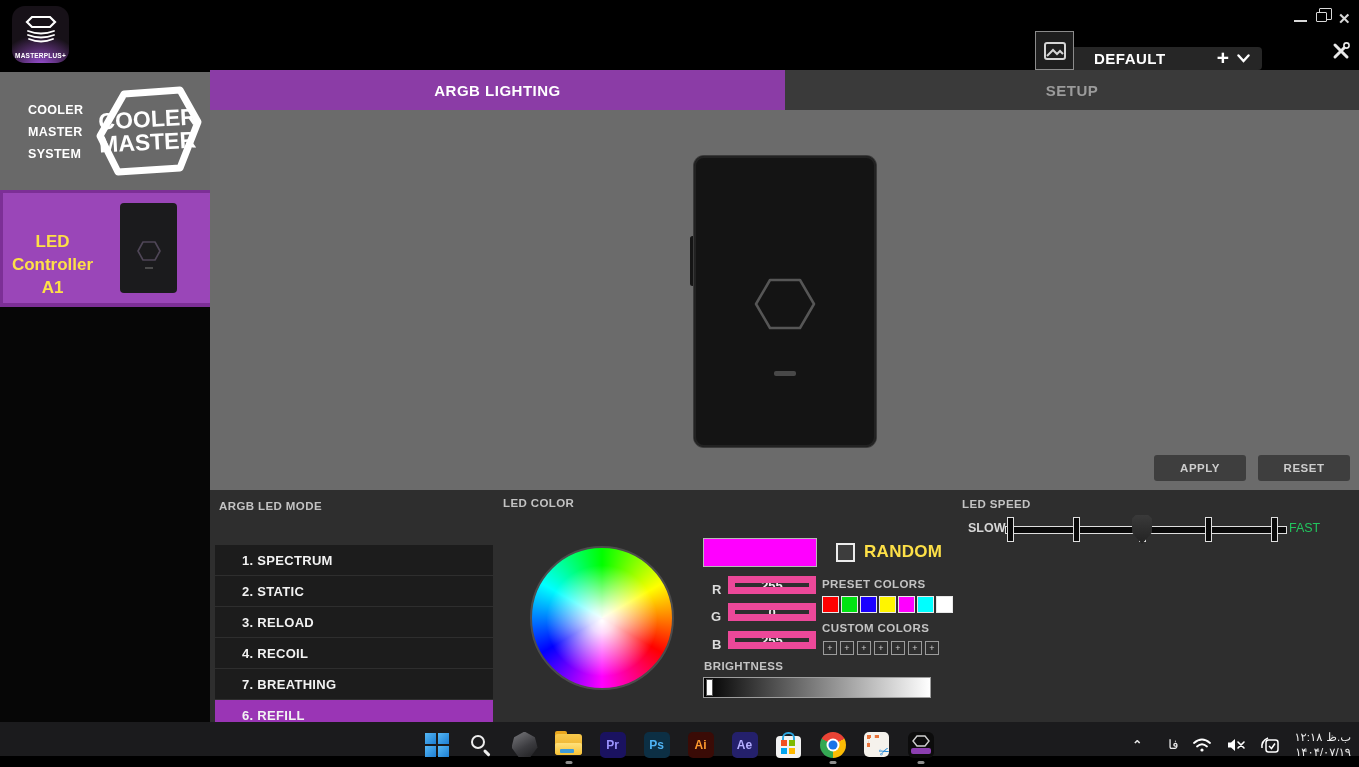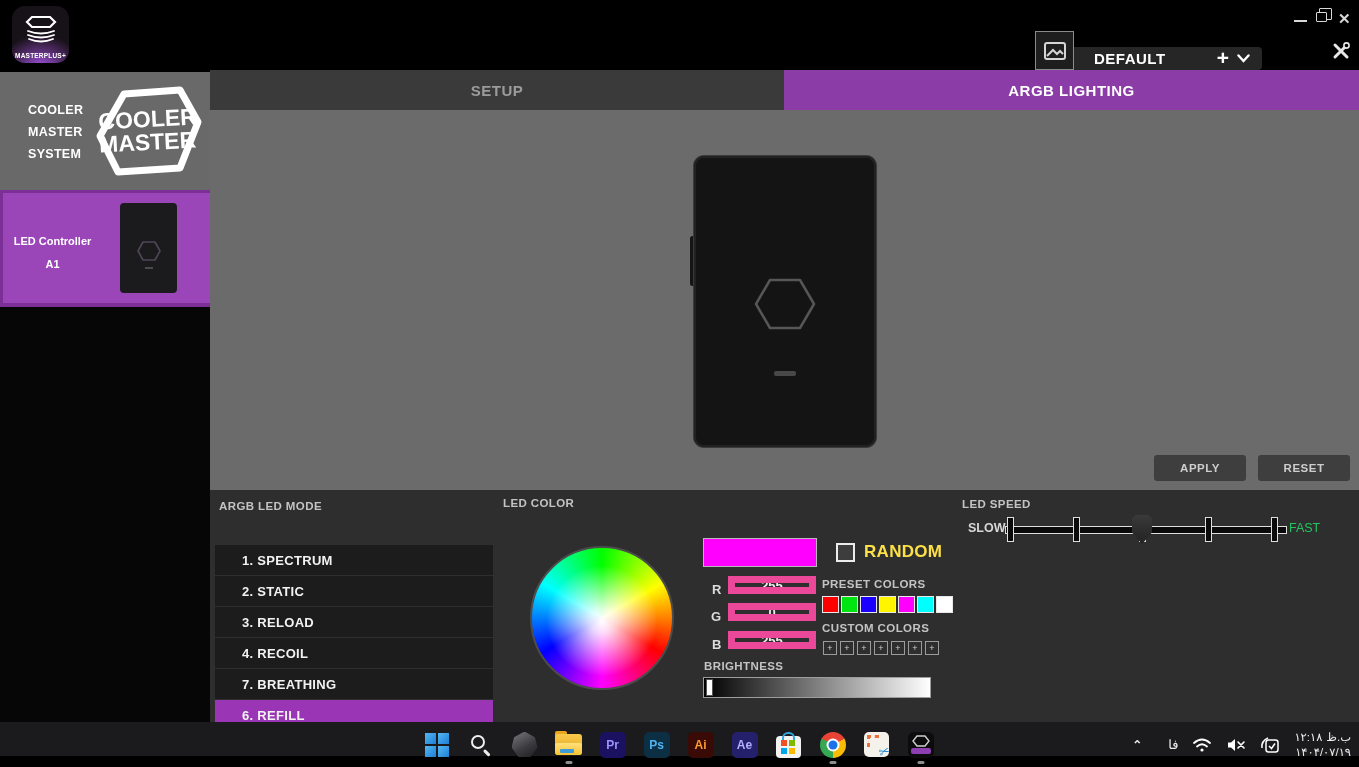--- a/index.html
+++ b/index.html
@@ -33,21 +33,21 @@
   #btn-tools { left:1332px; top:42px; }
 
   
   #sidebar-header { left:0; top:72px; width:210px; height:118px; background:#696969; }
   #system-label { position:absolute; left:28px; top:27px; color:#fff; font-weight:bold;
     font-size:12.5px; line-height:22px; letter-spacing:.3px; }
   #cm-logo { position:absolute; right:8px; top:14px; }
   #device-item { left:0; top:190px; width:210px; height:117px; background:#9a46b8;
     box-shadow: inset 0 3px 0 #7c2f96, inset 0 -4px 0 #7c2f96, inset 3px 0 0 #7c2f96; }
   #device-label { position:absolute; left:0; top:40px; width:105px; text-align:center;
-    color:#ffffff; font-weight:bold; font-size:11px; line-height:23px; }
+    color:#fde047; font-weight:bold; font-size:17px; line-height:23px; }
   #device-thumb { position:absolute; left:120px; top:13px; width:57px; height:90px;
     background:#1b1b1d; border-radius:4px; }
   #device-thumb svg { position:absolute; left:50%; top:36px; transform:translateX(-50%); }
   #device-thumb .mini-dash { position:absolute; left:50%; top:64px; transform:translateX(-50%);
     width:8px; height:2px; background:#4a4a4a; }
   #sidebar-lower { left:0; top:307px; width:210px; height:415px; background:#060606; }
 
   
   #tabbar { left:210px; top:70px; width:1149px; height:40px; display:flex; }
   .tab { height:40px; display:flex; align-items:center; justify-content:center;
@@ -231,22 +231,22 @@
     <div id="device-thumb">
       <svg width="26" height="24" viewBox="0 0 26 24">
         <polygon points="7,3 19,3 24,12 19,21 7,21 2,12" fill="none" stroke="#4f4657" stroke-width="1.6" stroke-linejoin="round"></polygon>
       </svg>
       <div class="mini-dash"></div>
     </div>
   </div>
   <div id="sidebar-lower" class="abs"></div>
 
   <div id="tabbar" class="abs">
+    <div id="tab-argb" class="tab">ARGB LIGHTING</div>
     <div id="tab-setup" class="tab">SETUP</div>
-    <div id="tab-argb" class="tab">ARGB LIGHTING</div>
   </div>
 
   <div id="main-area" class="abs"></div>
   <div id="device-nub" class="abs"></div>
   <div id="device-preview" class="abs">
     <svg id="device-hex" width="66" height="60" viewBox="0 0 66 60">
       <polygon points="18,6 48,6 62,30 48,54 18,54 4,30" fill="none" stroke="#565656" stroke-width="2.5" stroke-linejoin="round"></polygon>
     </svg>
     <div id="device-dash"></div>
   </div>

